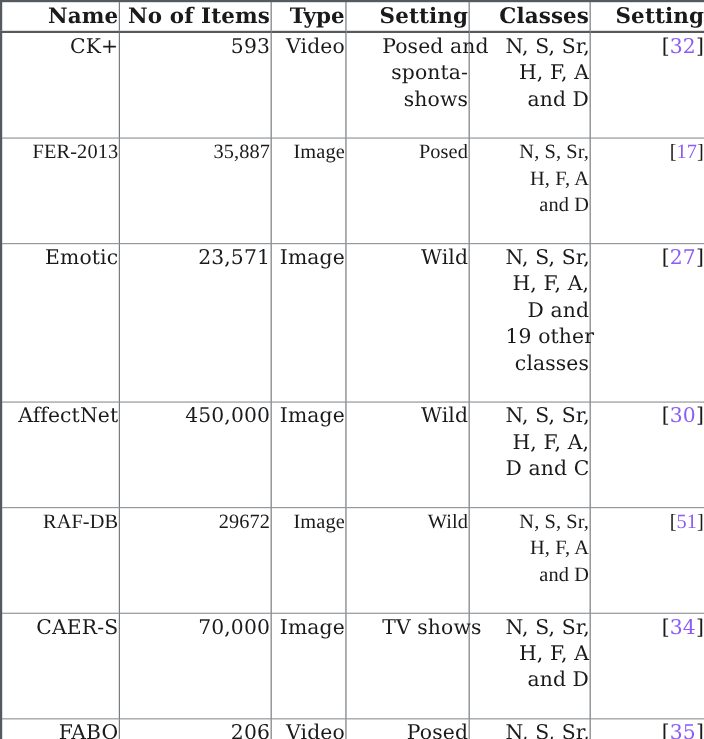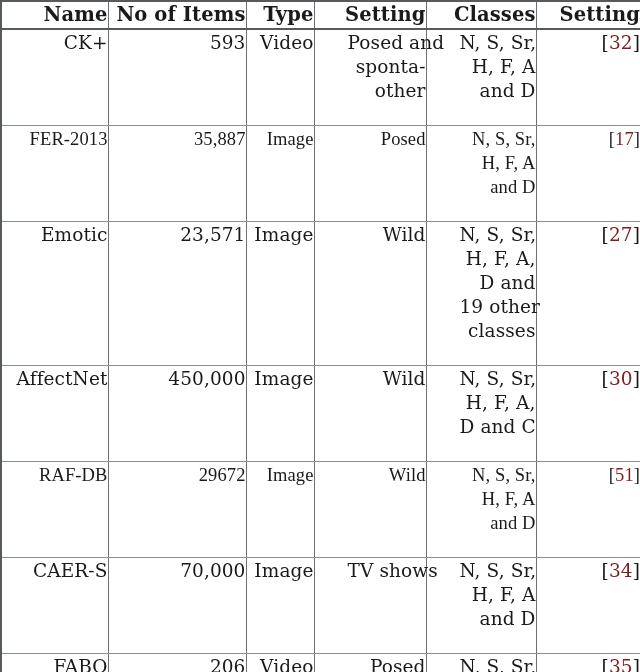--- a/index.html
+++ b/index.html
@@ -70,21 +70,21 @@
     white-space: pre;
     margin-left: 26px;
   }
   .cite {
     white-space: pre;
   }
   .cite .b {
     color: #1a1a1a;
   }
   .cite .n {
-    color: #7f1d1d;
+    color: #8b5cf6;
   }
 </style>
 </head>
 <body>
 
 <div class="table-wrap">
   <table class="dataset-table">
     <colgroup>
       <col class="c-name">
         <col class="c-items">
@@ -105,21 +105,21 @@
     </thead>
     <tbody id="table-body">
         <tr style="height: 96px;">
           <td><span>CK+</span></td>
           <td><span>593</span></td>
           <td><span>Video</span></td>
           <td>
             <div class="cell-lines">
               <span>Posed and</span>
               <span>sponta-</span>
-              <span>other</span>
+              <span>shows</span>
             </div>
           </td>
           <td>
             <div class="cell-lines">
               <span>N, S, Sr,</span>
               <span>H, F, A</span>
               <span>and D</span>
             </div>
           </td>
           <td><span class="cite"><span class="b">[</span><span class="n">32</span><span class="b">]</span></span></td>

